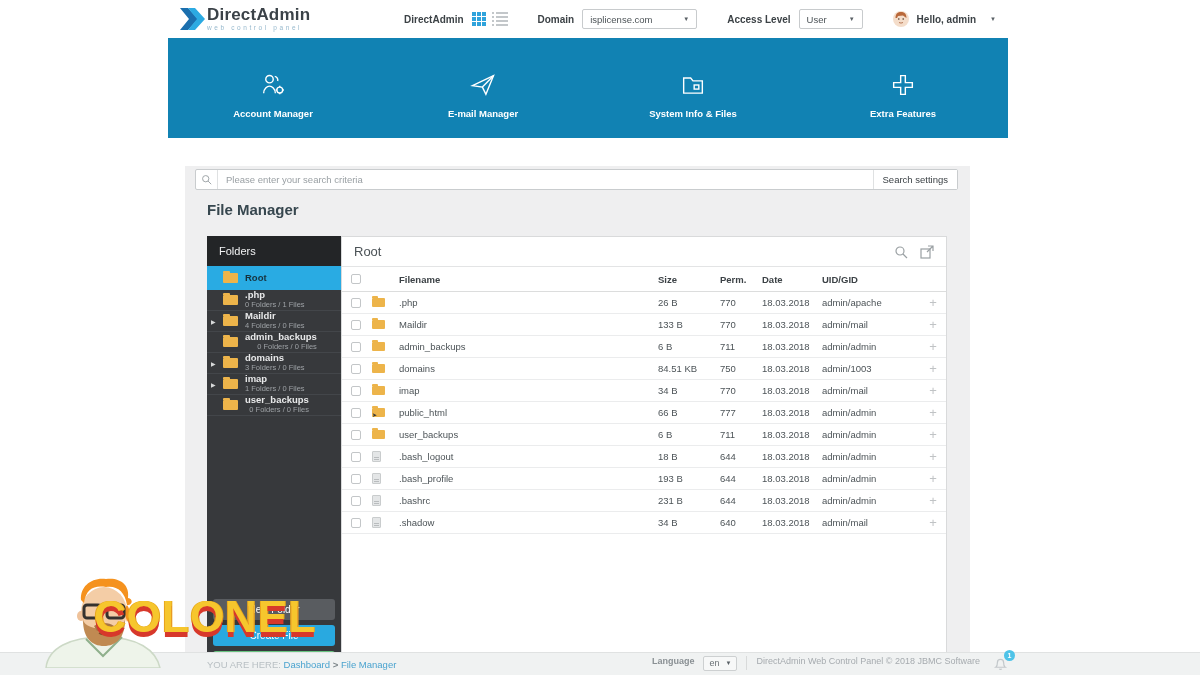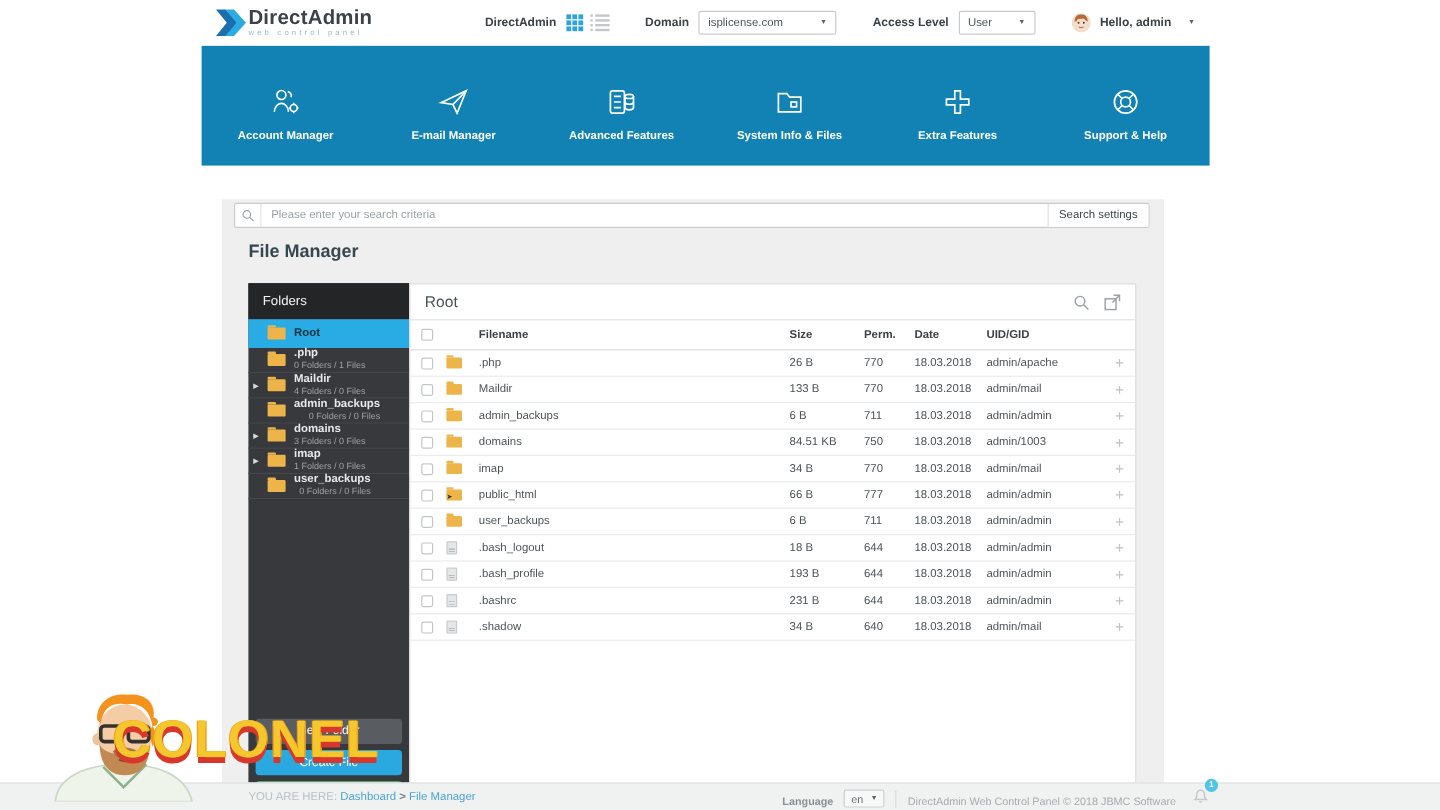--- a/index.html
+++ b/index.html
@@ -81,21 +81,21 @@
   .fic.folder::before { content:""; position:absolute; top:-2px; left:0; width:6px; height:2px; background:#edb44a; border-radius:1px 1px 0 0; }
   .fic.link::after { content:"➤"; position:absolute; left:0px; bottom:-1px; font-size:6px; color:#2f3438; }
   .fic.file { width:9px; height:11px; background:#e4e6e7; border:1px solid #c9cccd; border-radius:1px; }
   .fic.file::after { content:""; position:absolute; left:1px; bottom:1px; right:1px; height:3px; background:repeating-linear-gradient(#b9bcbe 0, #b9bcbe 1px, transparent 1px, transparent 2px); }
 
   
   .footer { position:absolute; left:0; top:652px; width:1200px; height:23px; background:#f0f2f2; border-top:1px solid #e0e2e2; display:flex; align-items:center; font-size:9.5px; z-index:2; }
   .crumb { margin-left:207px; color:#b9c0c4; }
   .crumb a { color:#4aa3cf; text-decoration:none; cursor:pointer; }
   .crumb .sep { color:#7b8488; font-weight:bold; }
-  .foot-right { margin-left:auto; margin-right:192px; display:flex; align-items:flex-end; gap:9px; }
+  .foot-right { margin-left:auto; margin-right:192px; display:flex; align-items:flex-start; gap:9px; }
   .lang-label { color:#8a9094; font-weight:bold; font-size:9px; }
   .lang-select { display:flex; align-items:center; border:1px solid #cdd0d1; border-radius:2px; height:15px; padding:0 5px; font-size:9px; color:#6a7175; background:#f7f8f8; cursor:pointer; }
   .vdiv { width:1px; height:14px; background:#d8dada; }
   .copyright { color:#a6abaf; font-size:9px; }
   .bell { position:relative; margin-left:4px; }
   .bell svg { stroke:#c3c8cb; fill:none; stroke-width:1.3; }
   .badge { position:absolute; top:-6px; right:-7px; width:11px; height:11px; border-radius:50%; background:#4fc3e8; color:#fff; font-size:7px; line-height:11px; text-align:center; font-weight:bold; }
 
   
   .wm { position:absolute; z-index:50; pointer-events:none; }
@@ -182,55 +182,33 @@
         <svg width="28" height="28" viewBox="0 0 24 24">
             <path d="M3 12.5 L21 4 L14.5 20 L11.5 13.8 Z"></path>
             <path d="M11.5 13.8 L21 4"></path>
           </svg>
       </span>
       <span class="nav-label">E-mail Manager</span>
     </div>
     <div class="nav-item">
       <span class="nav-icon">
         <svg width="28" height="28" viewBox="0 0 24 24">
-            <rect x="4" y="4" width="10" height="16" rx="1.5"></rect>
-            <path d="M6.5 8h5M6.5 12h5M6.5 16h5"></path>
-            <ellipse cx="17.5" cy="8" rx="3" ry="1.5"></ellipse>
-            <path d="M14.5 8v8c0 .9 1.3 1.6 3 1.6s3-.7 3-1.6V8"></path>
-            <path d="M14.5 12c0 .9 1.3 1.6 3 1.6s3-.7 3-1.6"></path>
-          </svg>
-      </span>
-      <span class="nav-label">Advanced Features</span>
-    </div>
-    <div class="nav-item">
-      <span class="nav-icon">
-        <svg width="28" height="28" viewBox="0 0 24 24">
             <path d="M4 6h6l2 2.5h8V19H4z"></path>
             <rect x="13" y="12" width="4" height="3.5"></rect>
           </svg>
       </span>
       <span class="nav-label">System Info &amp; Files</span>
     </div>
     <div class="nav-item">
       <span class="nav-icon">
         <svg width="28" height="28" viewBox="0 0 24 24">
             <path d="M10 4h4v6h6v4h-6v6h-4v-6H4v-4h6z"></path>
           </svg>
       </span>
       <span class="nav-label">Extra Features</span>
-    </div>
-    <div class="nav-item">
-      <span class="nav-icon">
-        <svg width="28" height="28" viewBox="0 0 24 24">
-            <circle cx="12" cy="12" r="8"></circle>
-            <circle cx="12" cy="12" r="3.5"></circle>
-            <path d="M6.3 6.3l3.2 3.2M17.7 6.3l-3.2 3.2M6.3 17.7l3.2-3.2M17.7 17.7l-3.2-3.2"></path>
-          </svg>
-      </span>
-      <span class="nav-label">Support &amp; Help</span>
     </div>
   </div>
 
   <div class="content">
 
     <div class="searchbar">
       <span class="search-icon">
         <svg width="11" height="11" viewBox="0 0 14 14">
             <circle cx="6" cy="6" r="4"></circle>
             <path d="M9 9l4 4"></path>

